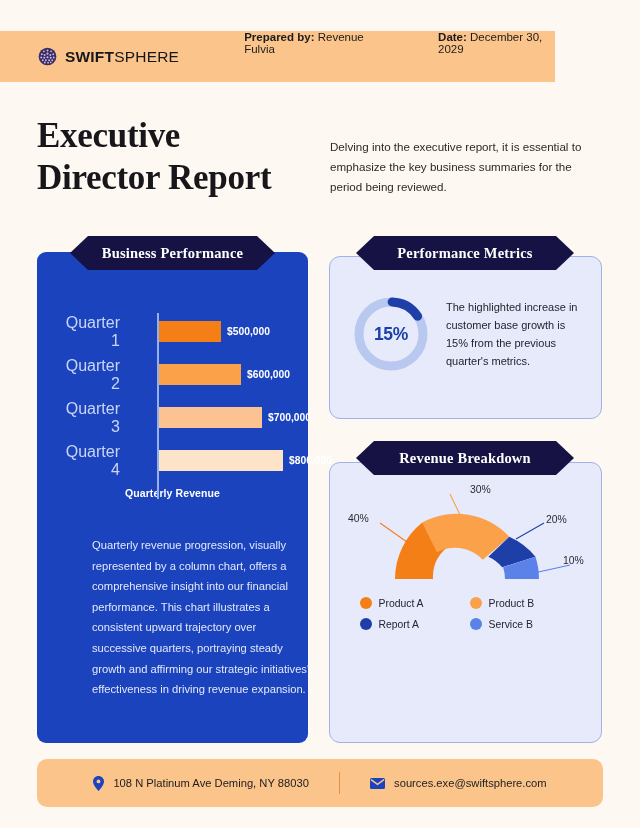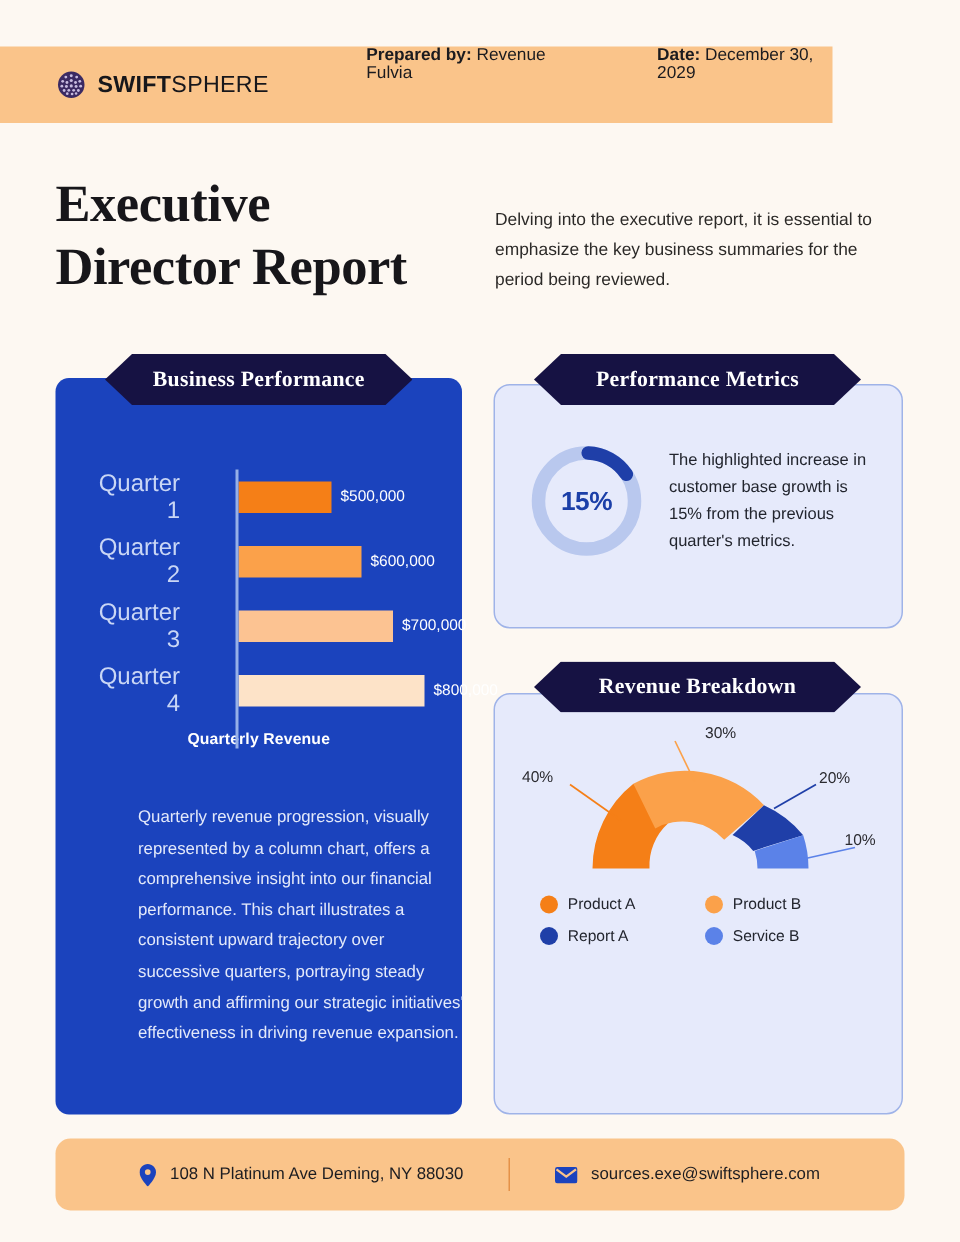--- a/index.html
+++ b/index.html
@@ -62,21 +62,21 @@
   .bar-label{
     position:absolute; left:20px; width:63px; text-align:right;
     font-size:16px; color:#c9d6f5;
   }
   .axis{
     position:absolute; left:120px; top:61px; width:1.6px; height:186px;
     background:#96b0e8; z-index:2;
   }
   .bar{ position:absolute; left:122px; height:21px; border-radius:0; }
   .bar-val{
-    position:absolute; font-size:10.3px; font-weight:normal; color:#ffffff;
+    position:absolute; font-size:10.3px; font-weight:bold; color:#ffffff;
     white-space:nowrap;
   }
   .chart-cap{
     position:absolute; left:0; top:235px; width:271px; text-align:center;
     font-size:10.5px; font-weight:bold; color:#ffffff; letter-spacing:.1px;
   }
   .body-left{
     position:absolute; left:55px; top:283px; width:219px;
     font-size:11.2px; line-height:1.84; color:#e3e9fa;
   }

